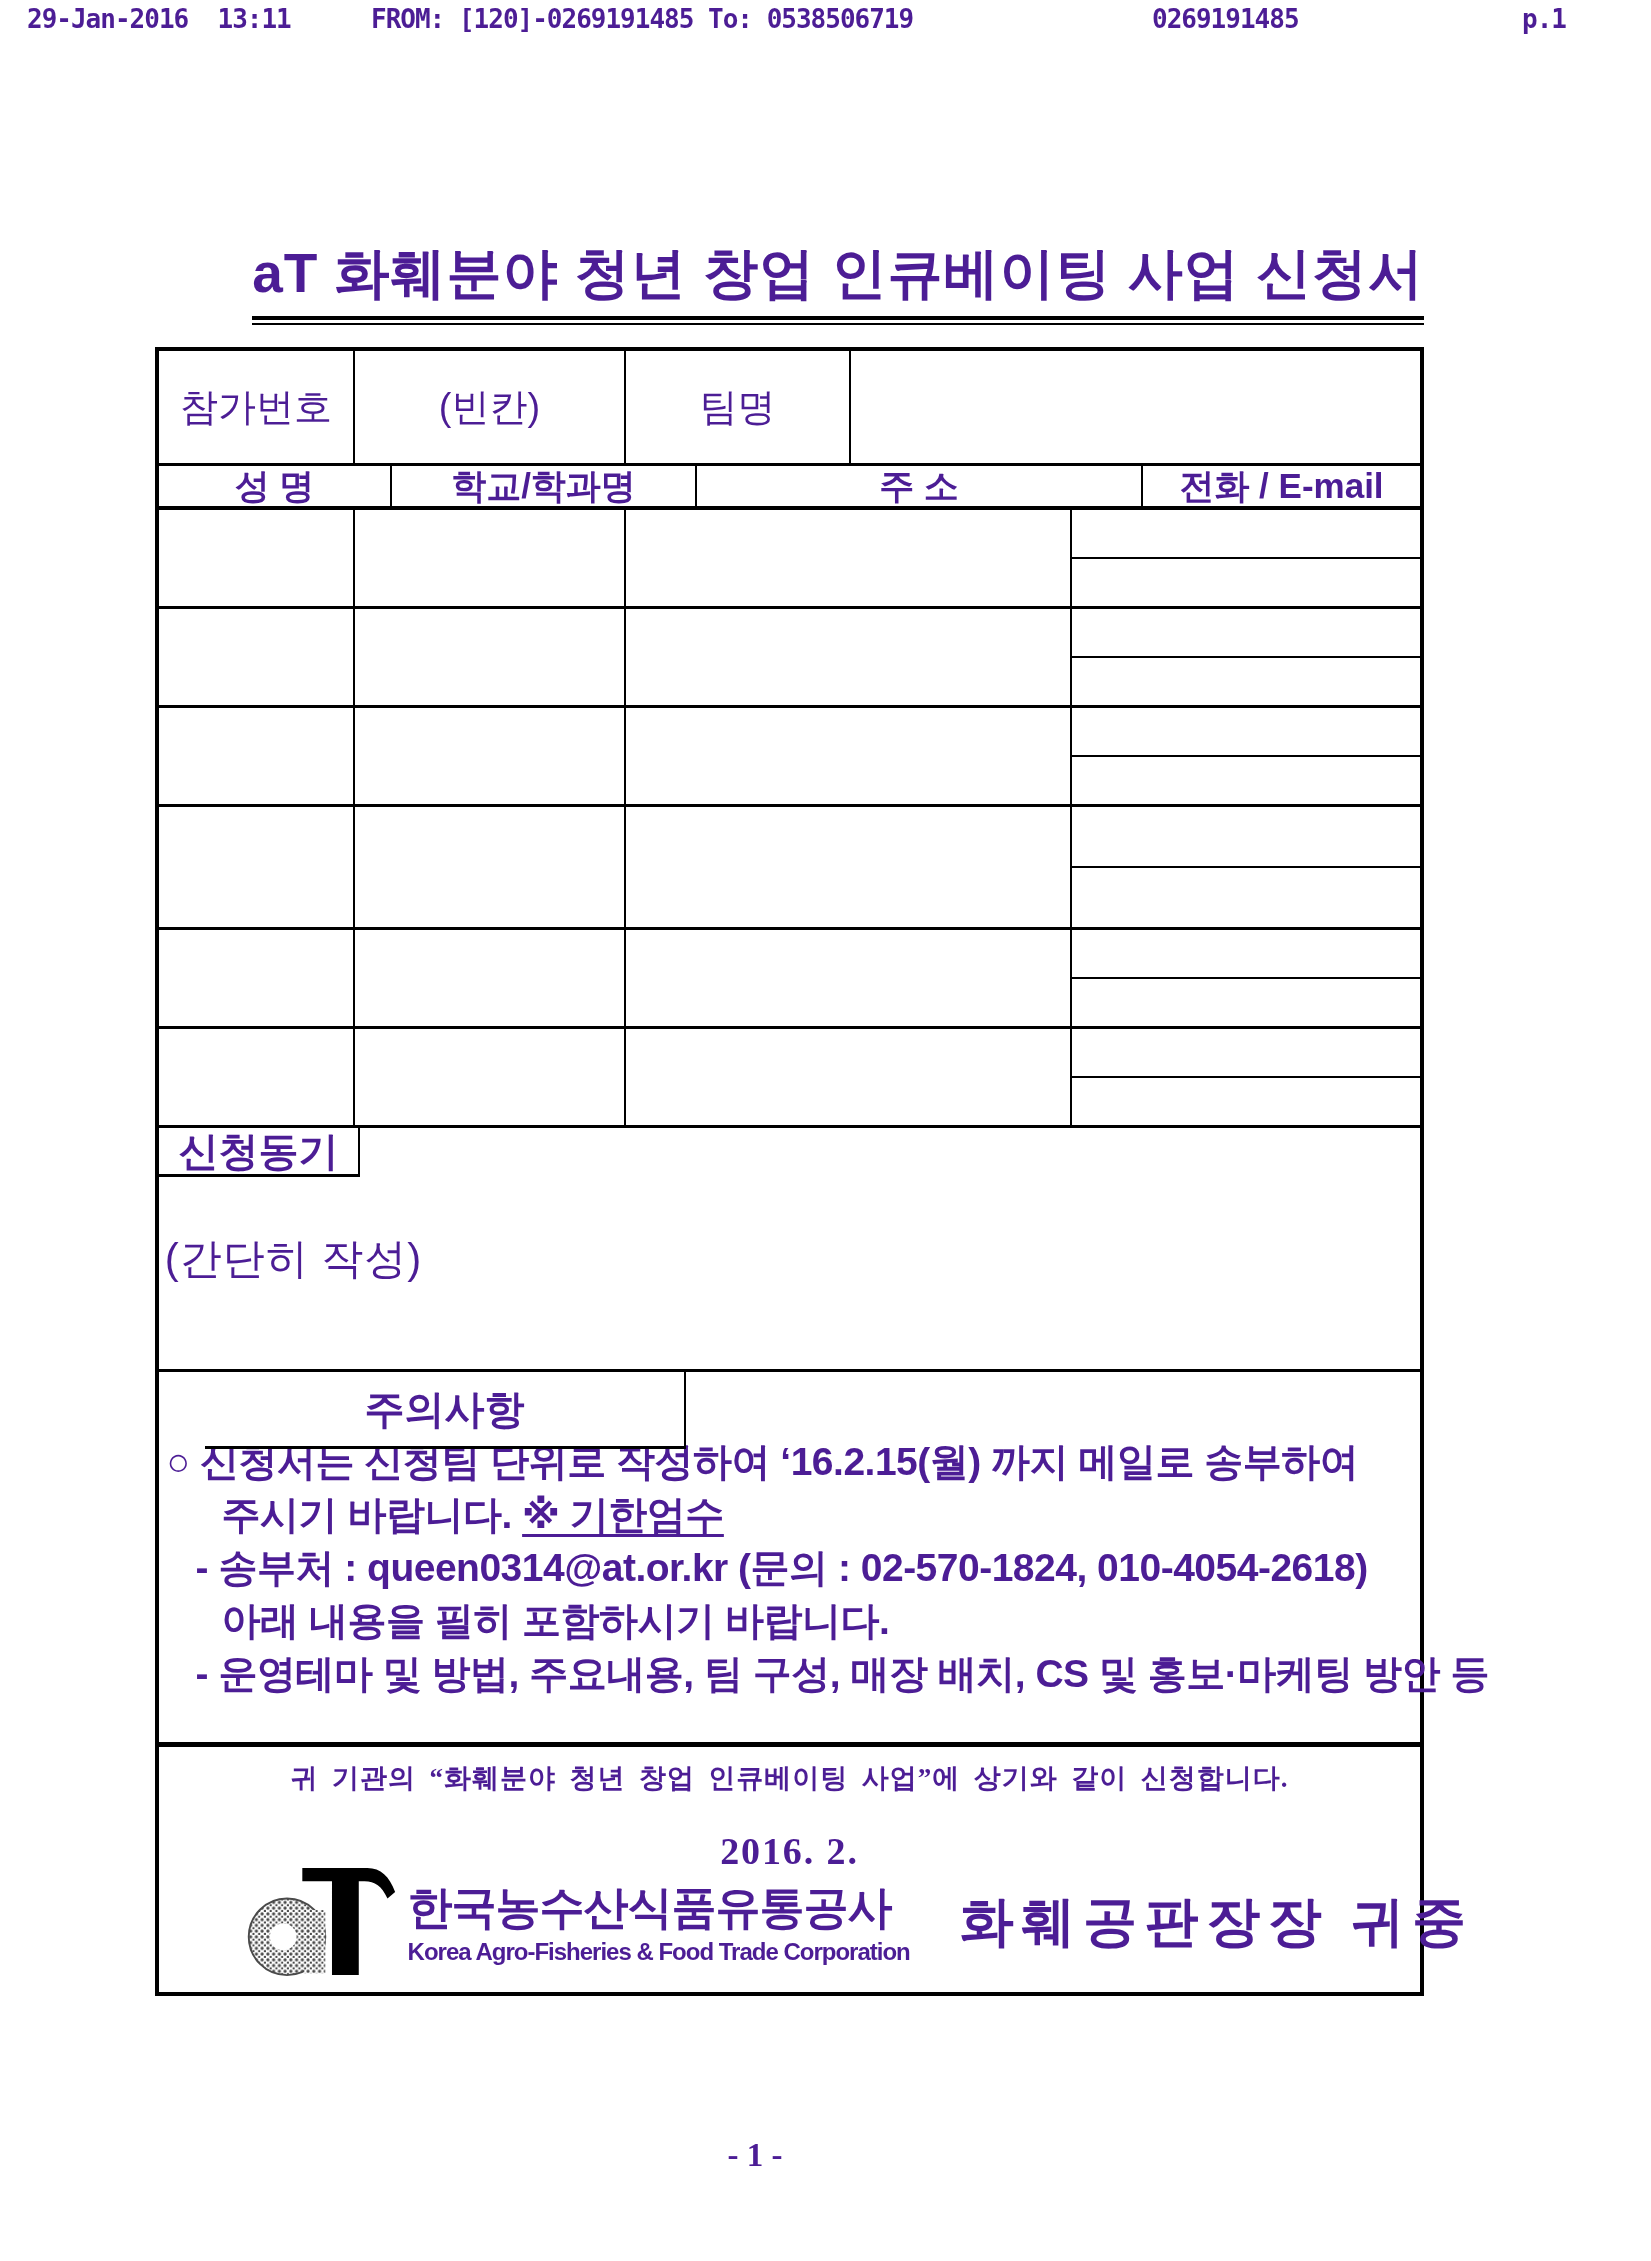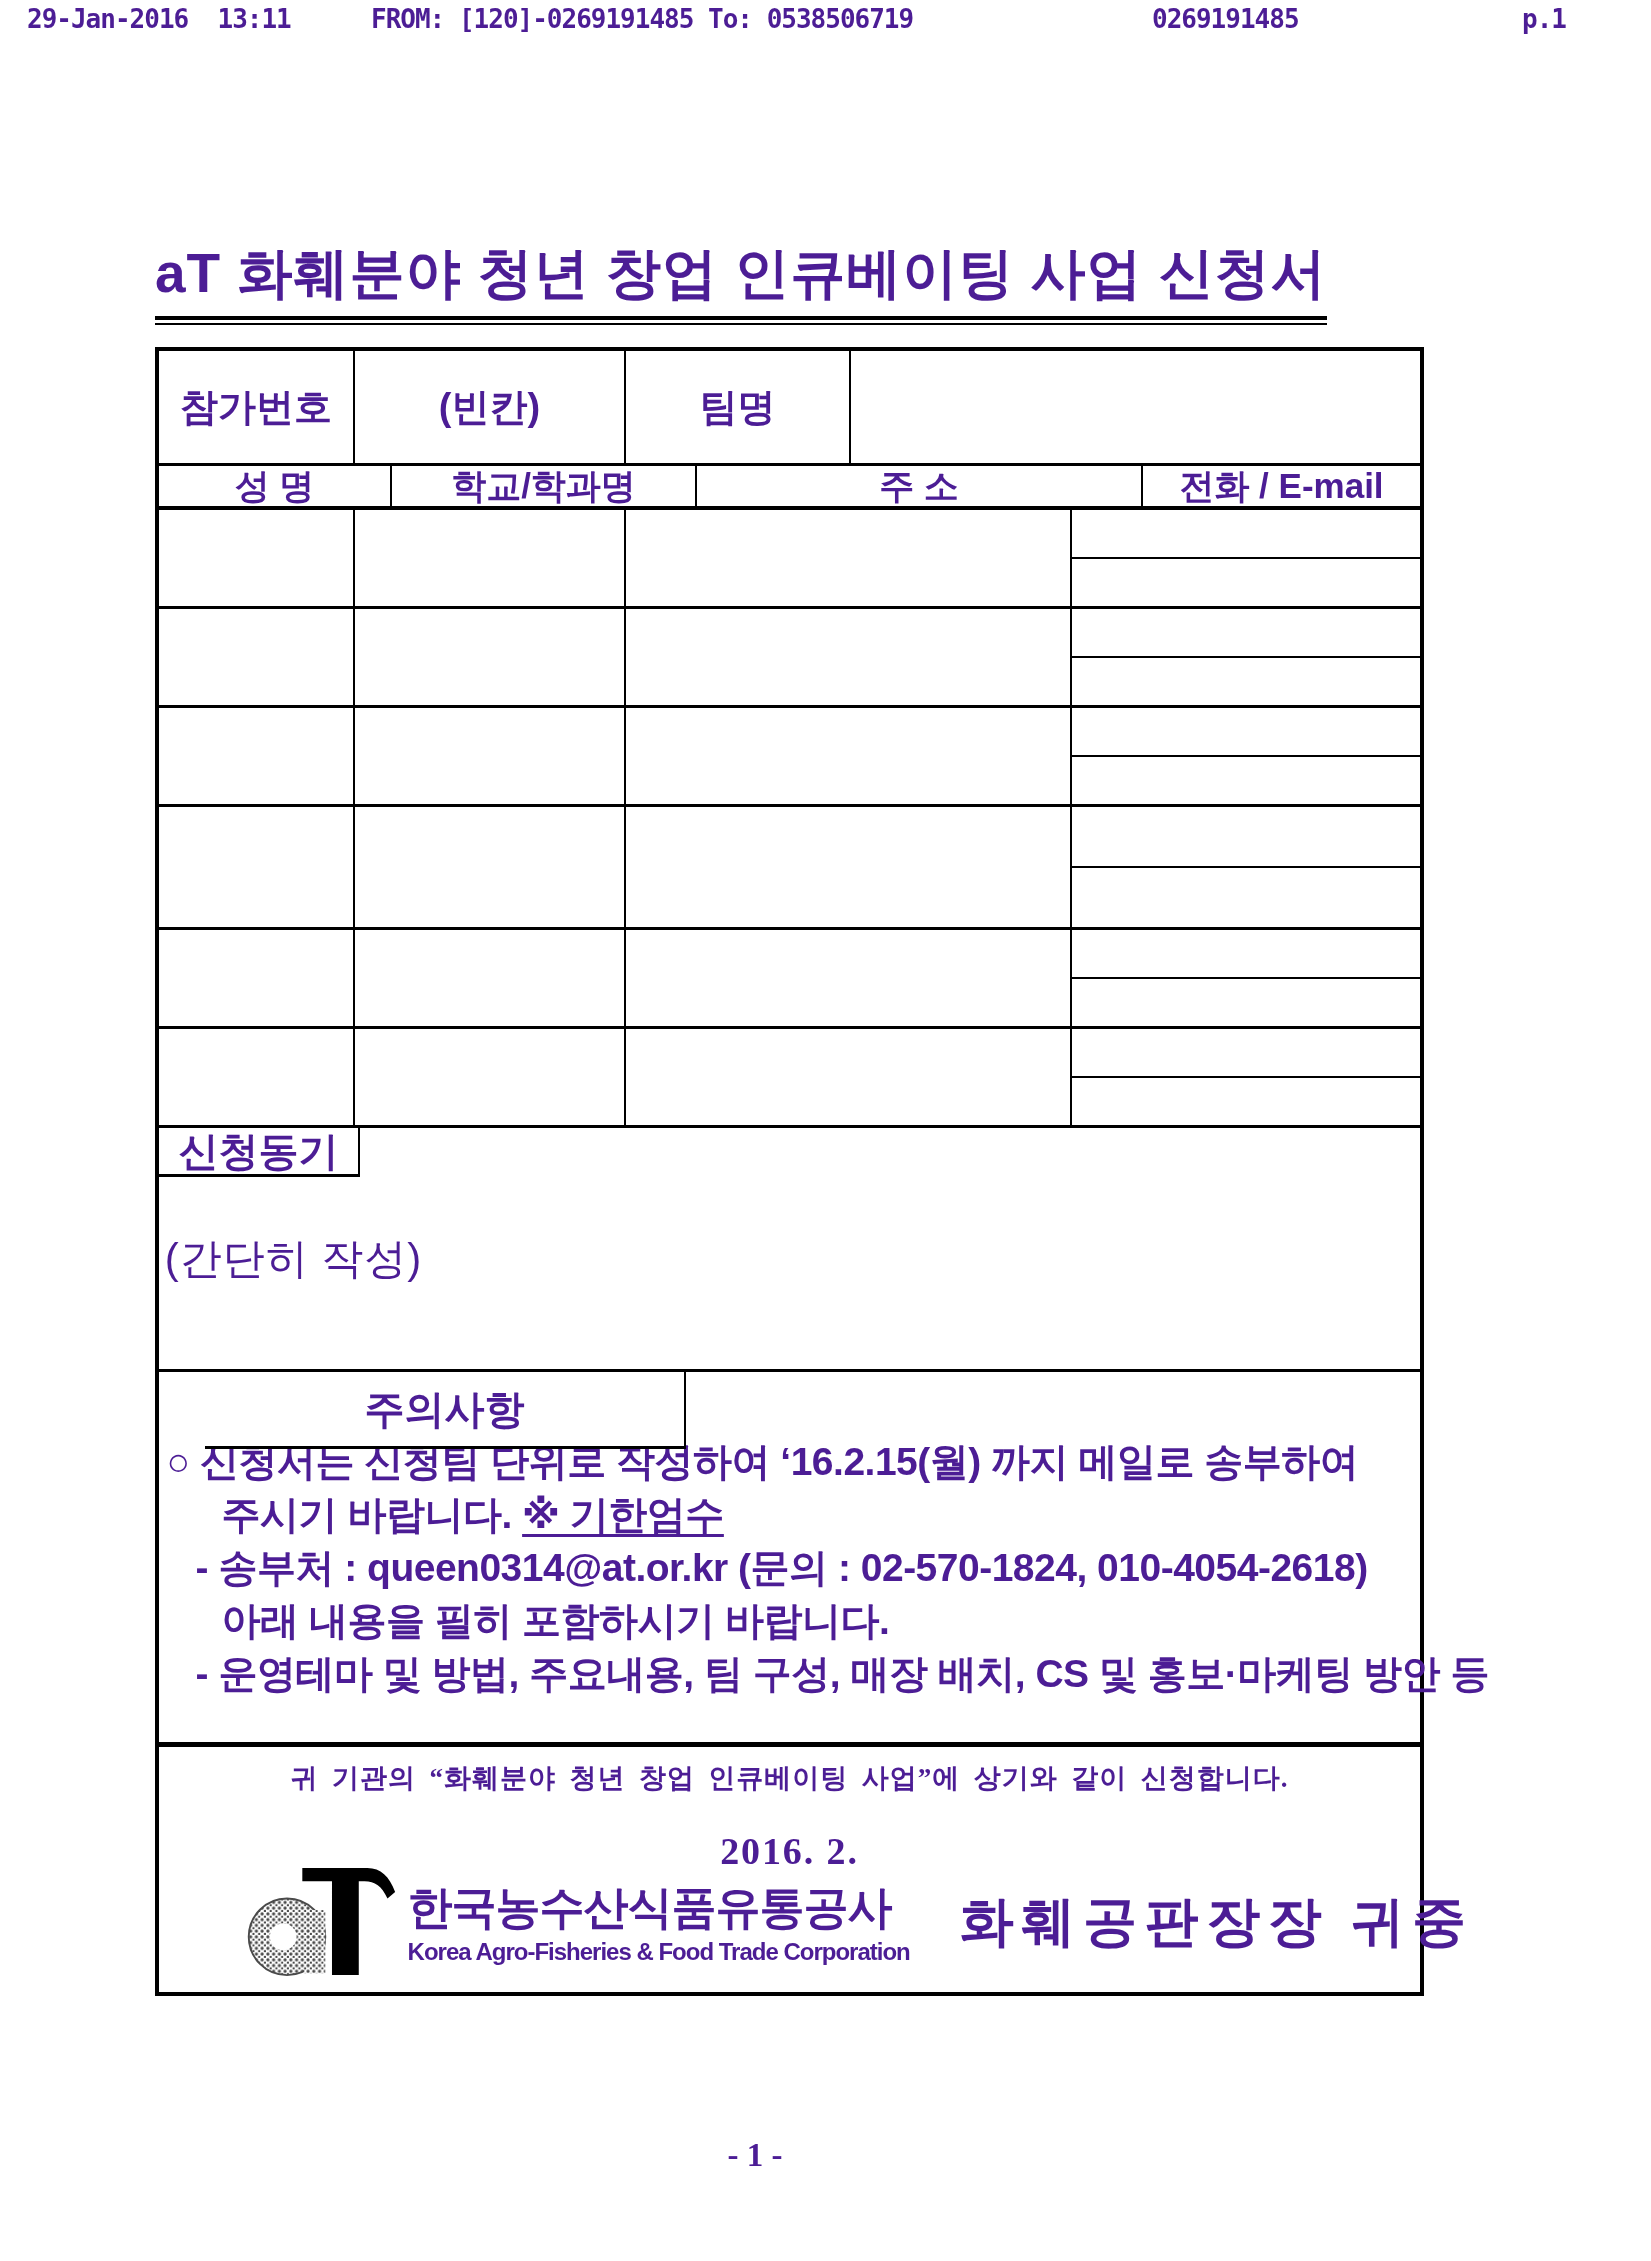--- a/index.html
+++ b/index.html
@@ -7,35 +7,35 @@
     position:relative;width:1652px;height:2262px;background:#ffffff;
     font-family:"Liberation Sans","DejaVu Sans",sans-serif;color:#4c1d95;overflow:hidden;
   }
   
   .fax-header span{
     position:absolute;top:3.8px;font-family:"DejaVu Sans Mono","Liberation Mono",monospace;
     font-size:26px;font-weight:bold;white-space:pre;letter-spacing:-1px;
   }
   .fx-date{left:27px;} .fx-from{left:371px;} .fx-num{left:1152px;} .fx-page{left:1522px;}
   
-  .title-wrap{position:absolute;left:155px;top:237px;width:1269px;text-align:left;}
+  .title-wrap{position:absolute;left:155px;top:237px;width:1269px;text-align:right;}
   .t-outer{display:inline-block;border-bottom:2.9px solid #000;padding-bottom:2.9px;}
   .t-inner{display:inline-block;border-bottom:4.8px solid #000;padding-bottom:4.8px;
     font-size:55px;font-weight:900;letter-spacing:1px;white-space:pre;}
   
   .form-box{
     position:absolute;left:155px;top:347px;width:1269px;height:1649px;
     border:4.8px solid #000;box-sizing:border-box;display:flex;flex-direction:column;
   }
   .form-box *{box-sizing:border-box;}
   .cellsrow{display:flex;width:100%;}
   .cell{white-space:pre;}
   
   .row-a{height:115px;border-bottom:3.8px solid #000;}
-  .row-a .cell{display:flex;align-items:center;justify-content:center;font-size:38px;font-weight:bold;}
+  .row-a .cell{display:flex;align-items:center;justify-content:center;font-size:38px;font-weight:normal;}
   .a1{width:196px;border-right:2.9px solid #000;}
   .a2{width:271px;border-right:2.9px solid #000;}
   .a3{width:225px;border-right:2.9px solid #000;}
   .a4{flex:1;}
   
   .row-head{height:44px;border-bottom:4.8px solid #000;}
   .row-head .cell{display:flex;align-items:center;justify-content:center;font-size:35px;font-weight:bold;}
   .h1{width:233px;border-right:2.9px solid #000;}
   .h2{width:305px;border-right:2.9px solid #000;}
   .h3{width:446px;border-right:2.9px solid #000;}

